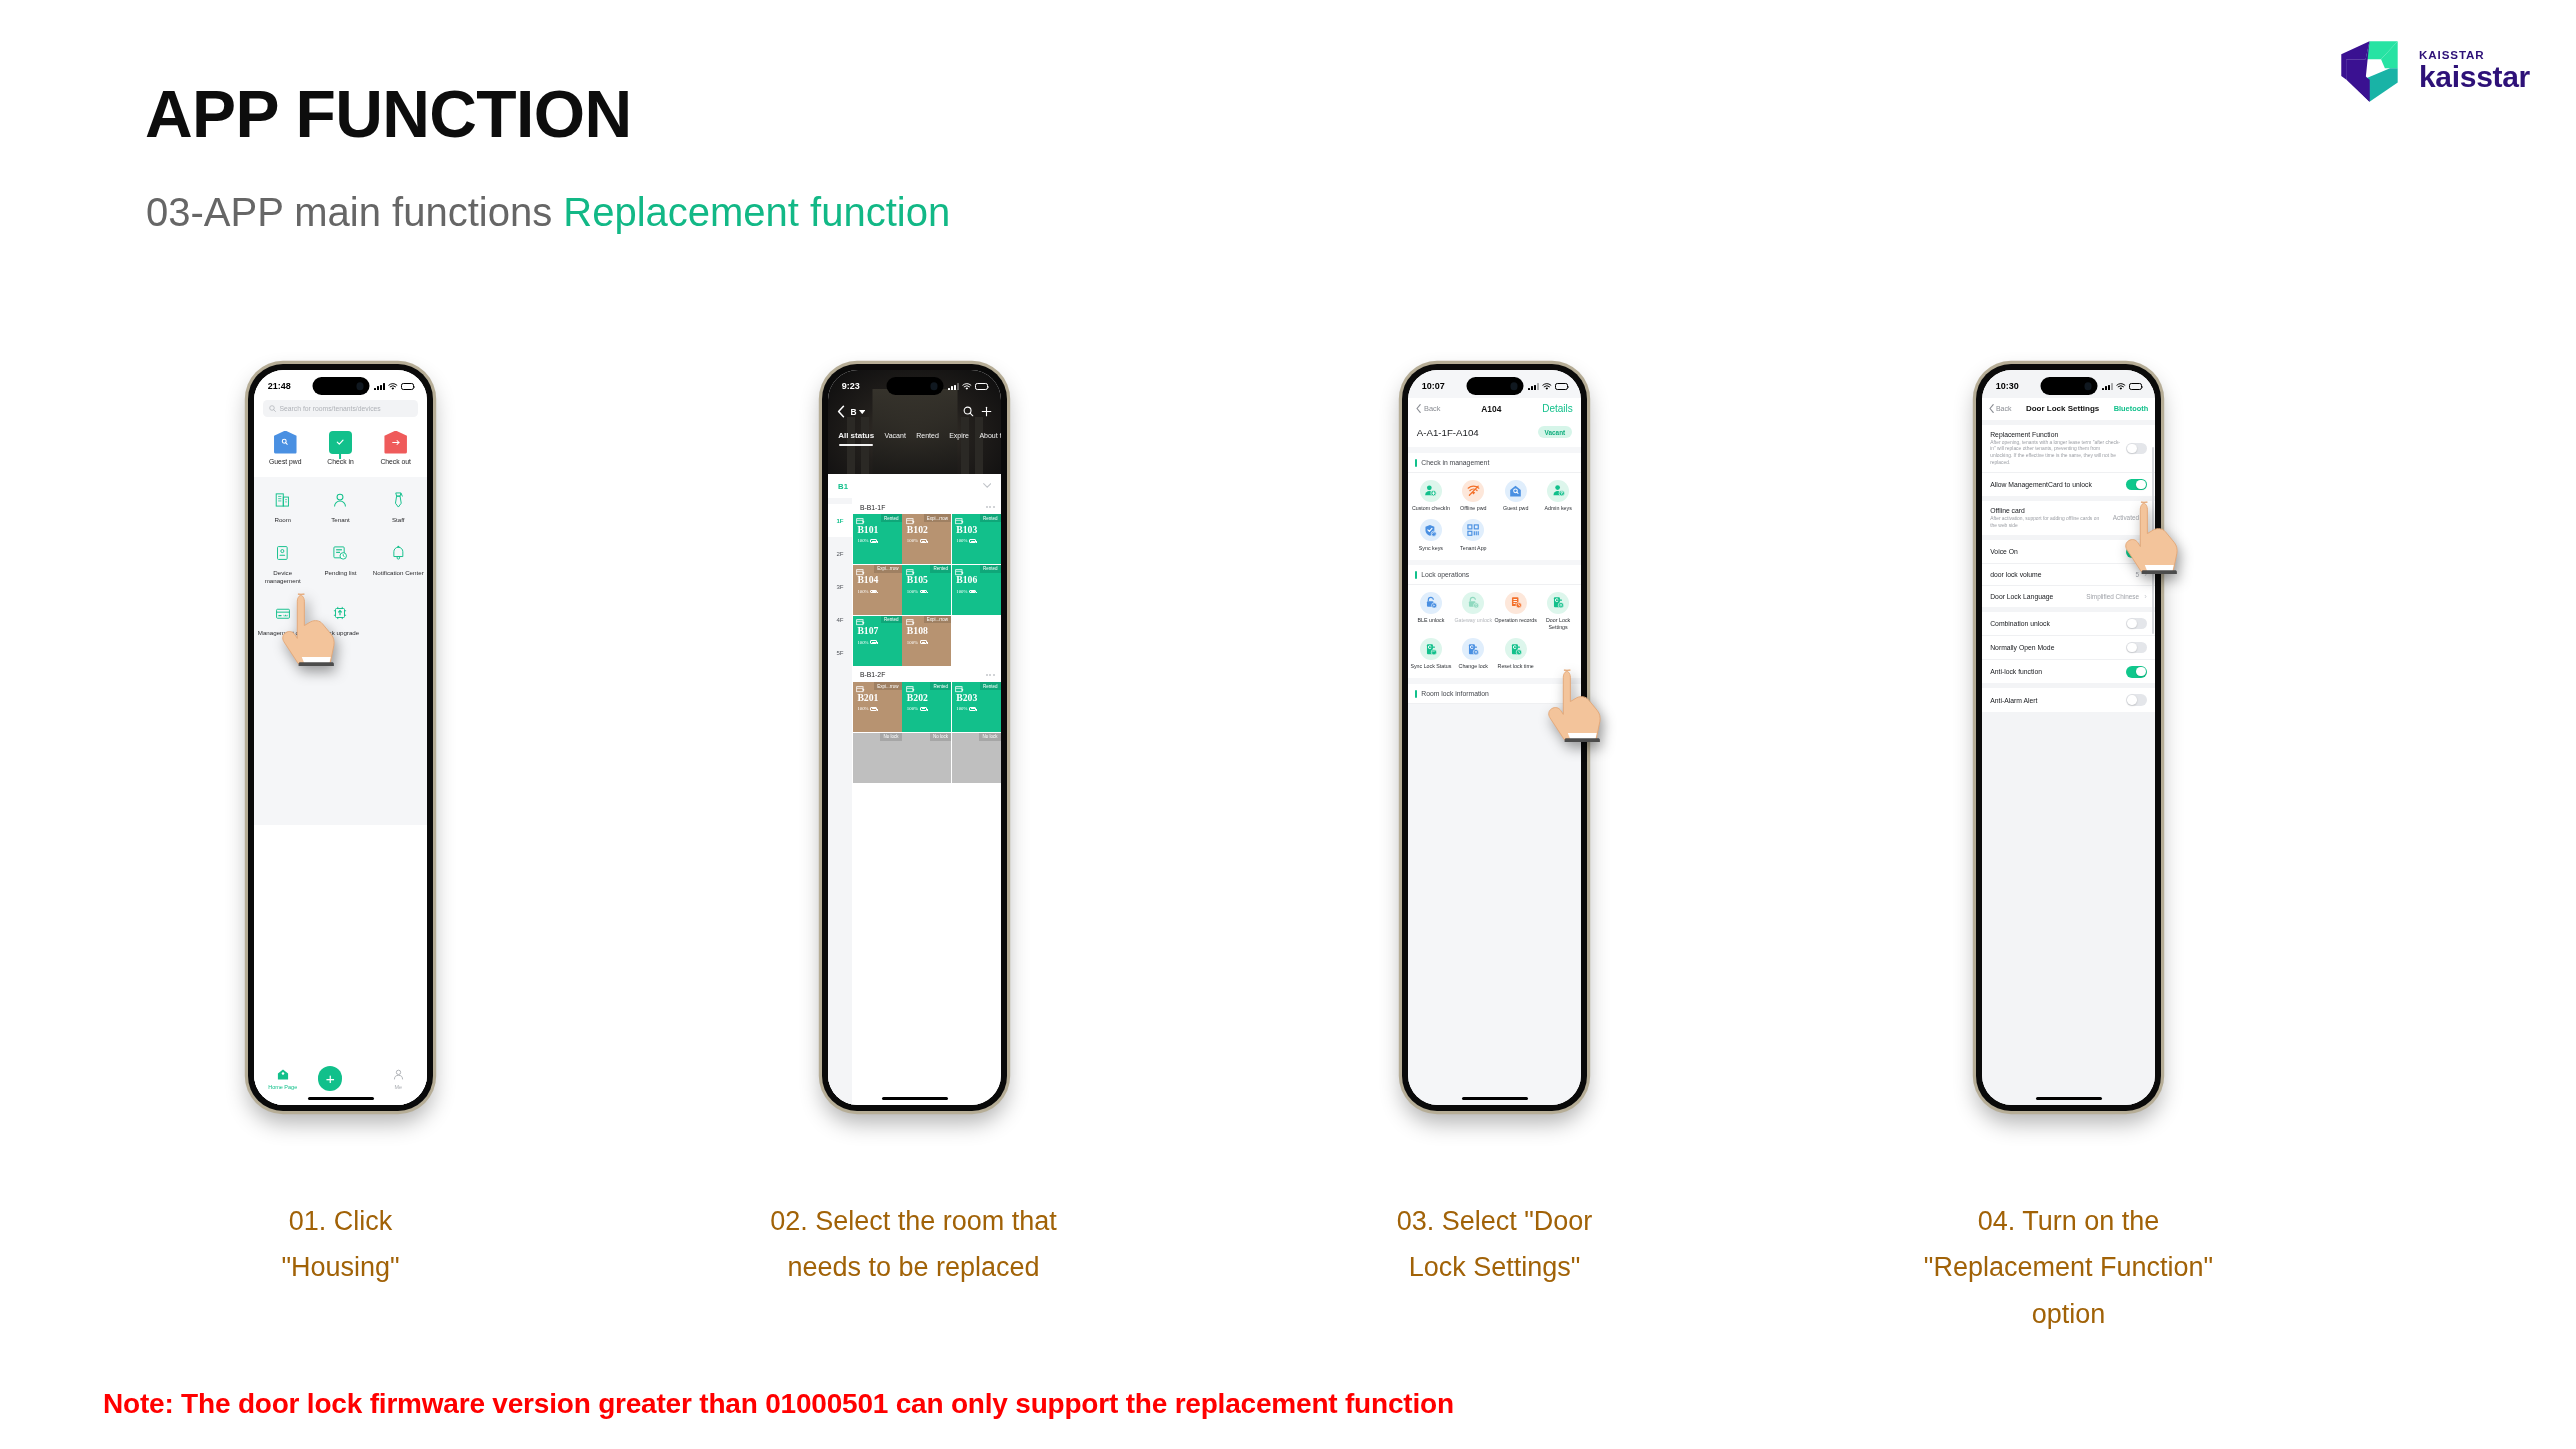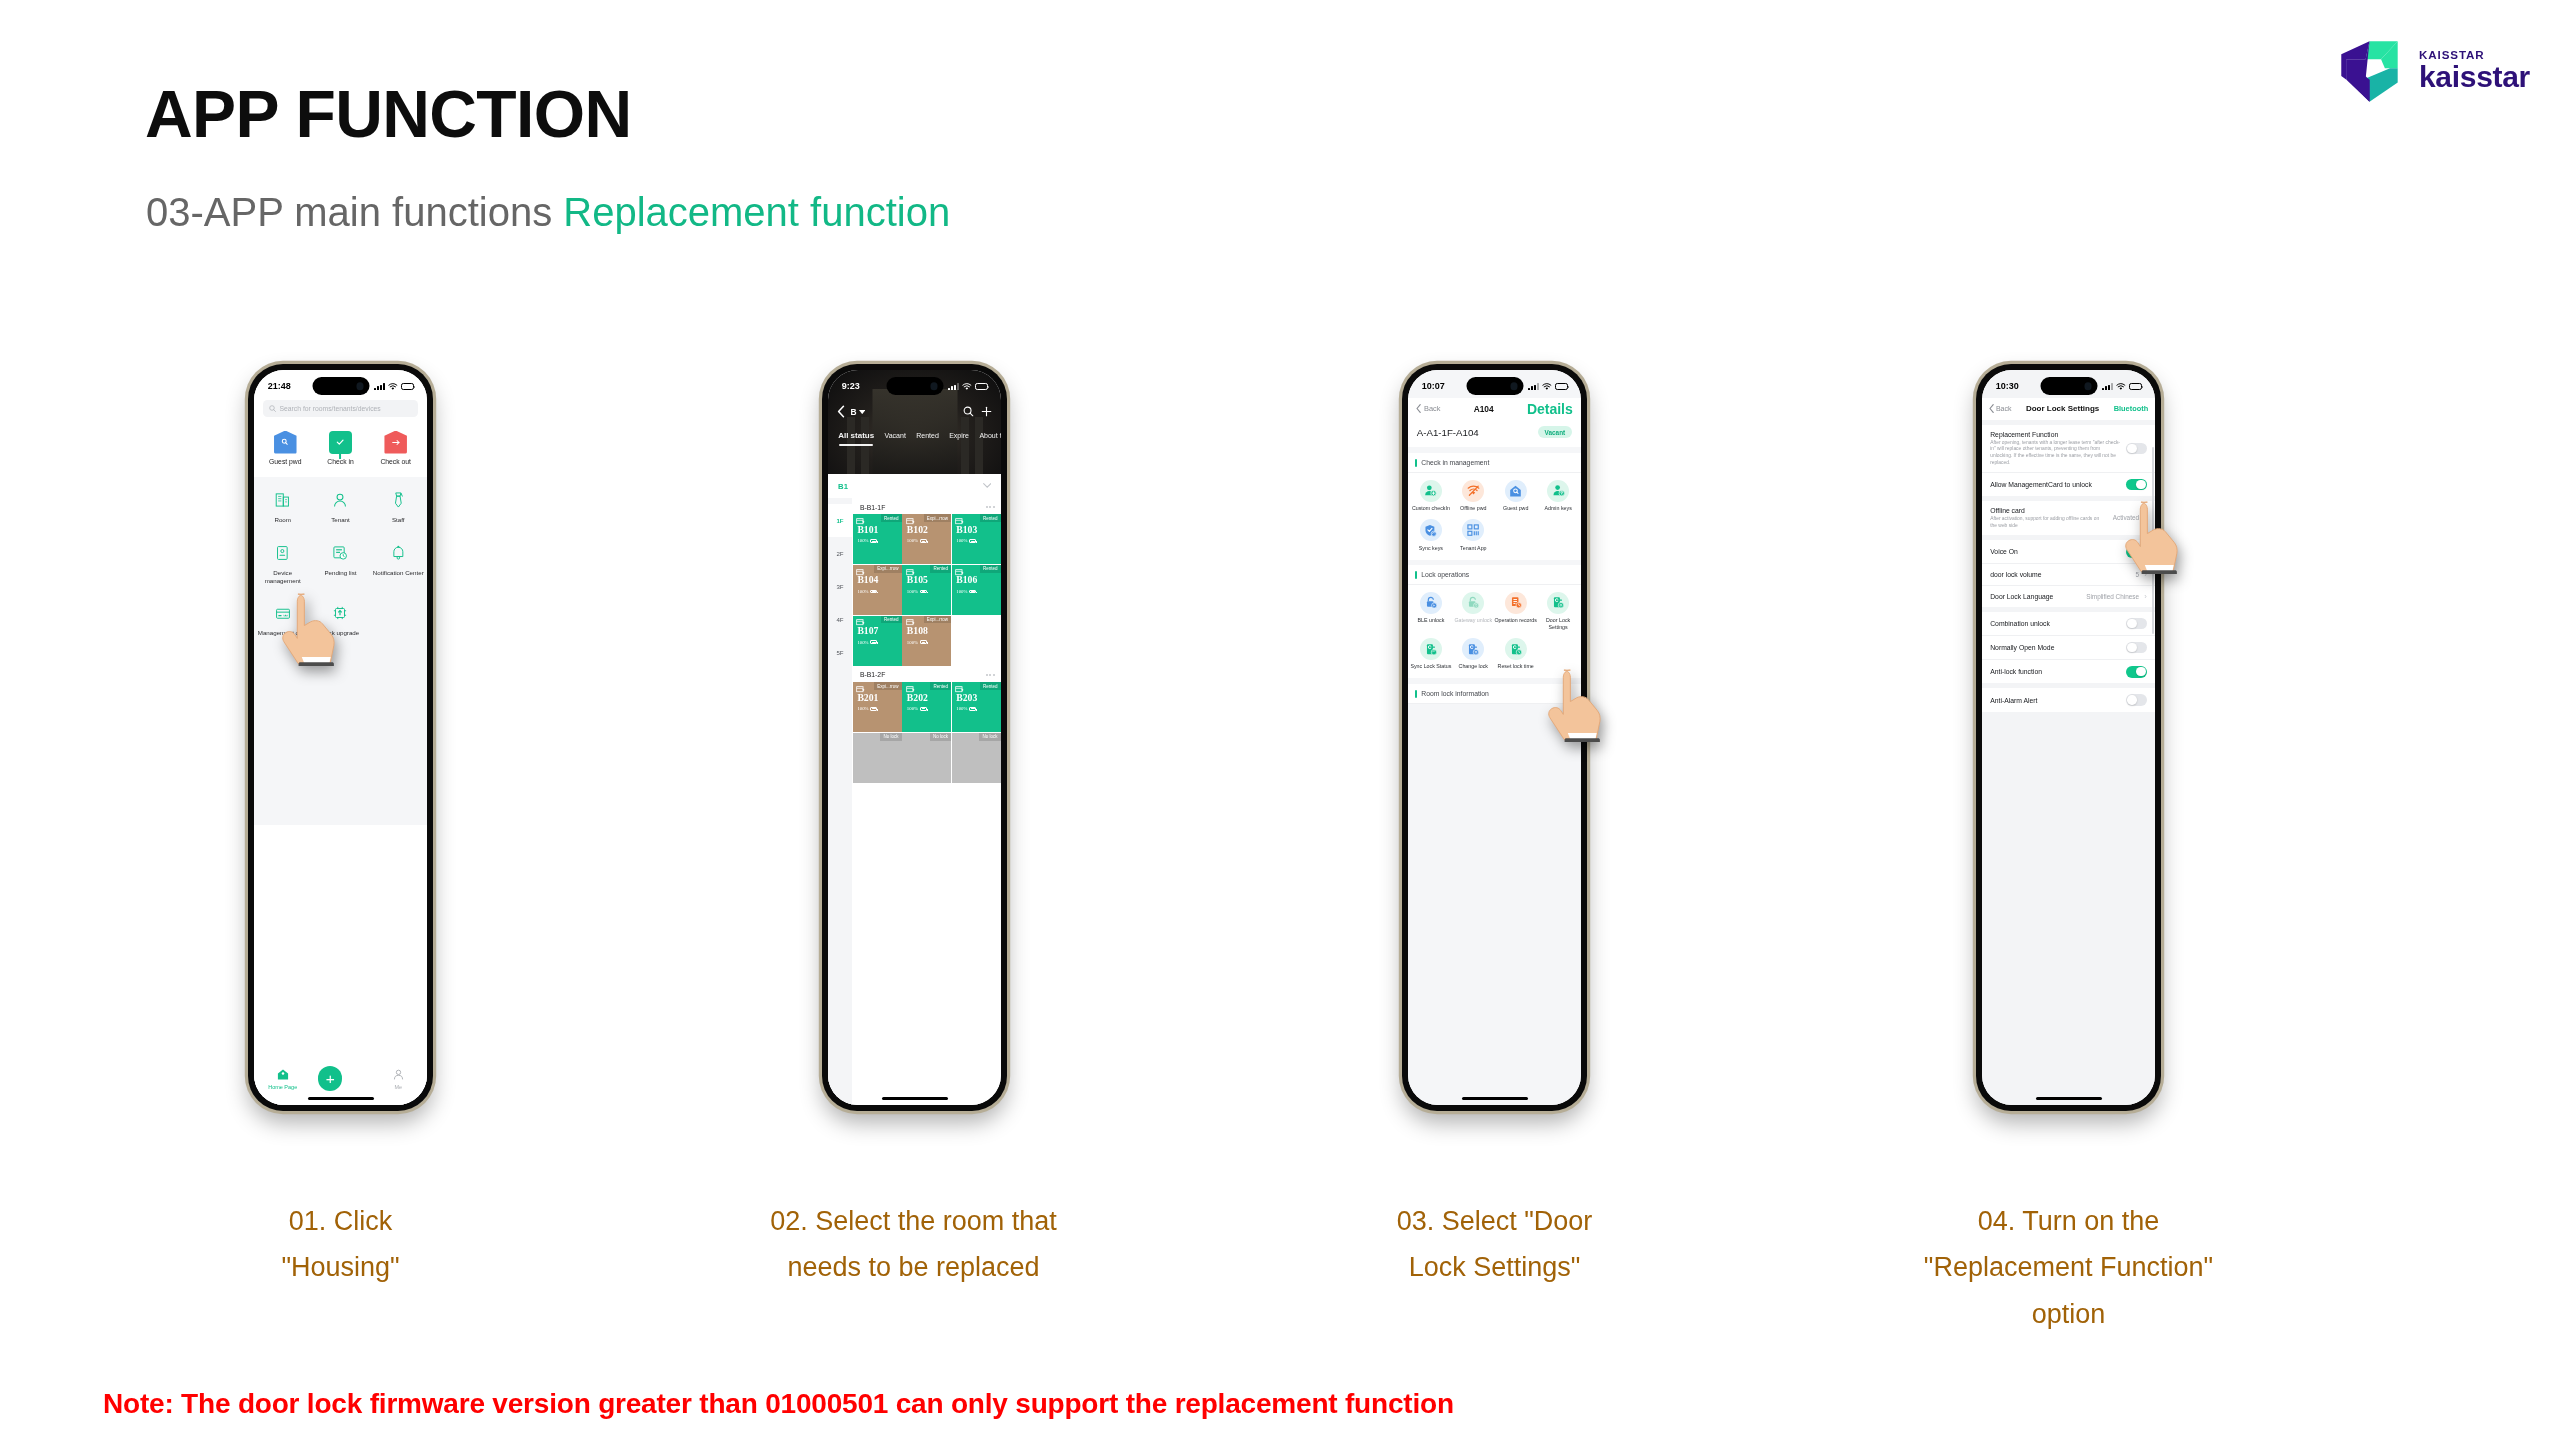--- a/index.html
+++ b/index.html
@@ -157,21 +157,21 @@
   .room .bat { display:flex; align-items:center; gap:1.9px; margin-top: 3.9px; font-size: 4.8px; font-family:"Liberation Serif",serif;}
   .room .bat .bb { width:7px;height:3.9px;border:0.6px solid #fff;border-radius:1px;position:relative;}
   .room .bat .bb::after{content:"";position:absolute;inset:0.6px;background:#fff;border-radius:0.6px;}
   .room .bat .bb::before{content:"";position:absolute;right:-1.6px;top:1px;width:1px;height:1.9px;background:#fff;}
 
   
   .p3-body { position:absolute; inset:0; background:#f5f6f8; padding-top: 28px; }
   .p3-nav { height: 22px; background:#fff; display:flex; align-items:center; justify-content:space-between; padding: 0 8.4px; }
   .p3-nav .back { display:flex; align-items:center; gap:2.6px; color:#8a8d93; font-size:7.4px; }
   .p3-nav .ttl { font-size:8.4px; font-weight:700; color:#111; }
-  .p3-nav .det { font-size:14px; font-weight:700; color:#11c08b; }
+  .p3-nav .det { font-size:10px; font-weight:400; color:#11c08b; }
   .p3-roomrow { background:#fff; display:flex; align-items:center; justify-content:space-between; padding: 6.4px 9px 9px; }
   .p3-roomrow .nm { font-size: 9.7px; color:#16181c; }
   .vacant-pill { background:#d6f5e9; color:#0fae7d; font-size:6.4px; font-weight:700; padding: 2.6px 7px; border-radius: 7px; }
   .p3-sec { background:#fff; margin-top: 5.8px; }
   .p3-sechead { display:flex; align-items:center; gap:3.9px; padding: 5.8px 7.7px 5.2px; border-bottom: 0.6px solid #eff0f2; }
   .p3-sechead i { width:1.9px;height:7.7px;background:#11c08b;border-radius:1.3px;display:block;}
   .p3-sechead span { font-size: 6.8px; color:#44474d; }
   .p3-grid { display:grid; grid-template-columns: repeat(4,1fr); padding: 7px 1.9px 8.4px; row-gap: 7.7px; }
   .p3-grid .cell { text-align:center; }
   .p3-grid .bubble { width:22px;height:22px;border-radius:50%;margin: 0 auto 3.2px; display:flex;align-items:center;justify-content:center;}

